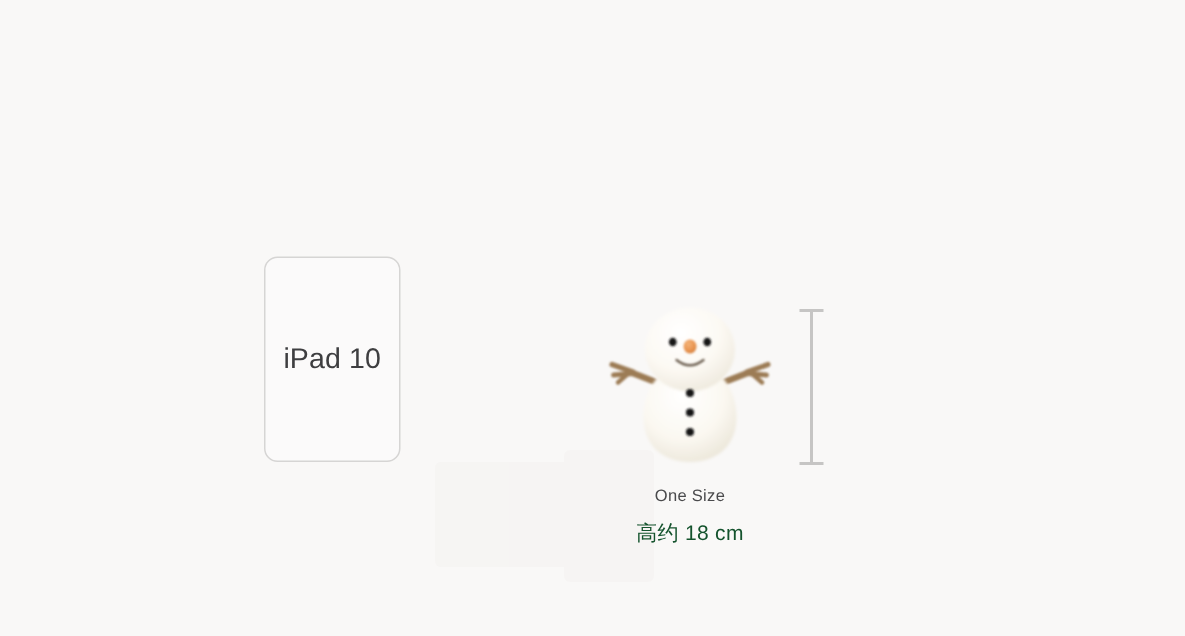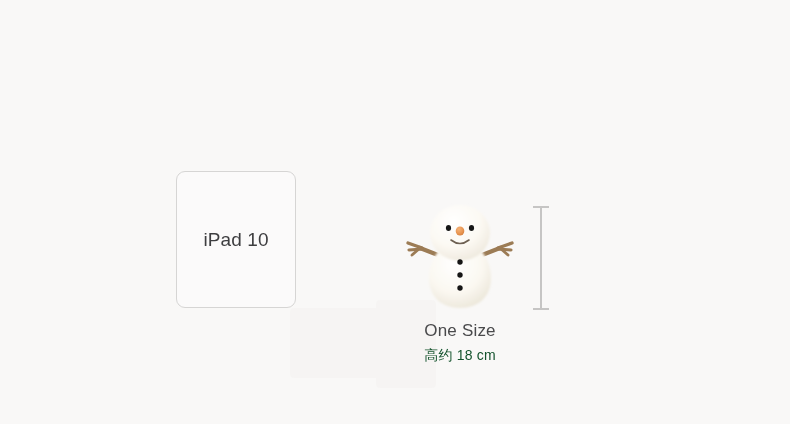--- a/index.html
+++ b/index.html
@@ -38,21 +38,21 @@
     border-radius: 4px;
   }
   .wm-a { left: 0; top: 8px; width: 90px; height: 70px; }
   .wm-b { left: 86px; top: 0px; width: 60px; height: 88px; }
 
   
   .ipad-frame {
     position: absolute;
     left: 176px;
     top: 171px;
-    width: 120px;
+    width: 91px;
     height: 137px;
     border: 1.4px solid #d6d5d4;
     border-radius: 9px;
     background: #fbfafa;
     box-sizing: border-box;
   }
   .ipad-label {
     position: absolute;
     left: 0;
     top: 0;
@@ -105,21 +105,21 @@
 
   
   .caption {
     position: absolute;
     left: 396px;
     top: 320px;
     width: 128px;
     text-align: center;
   }
   .caption .size-title {
-    font-size: 17px;
+    font-size: 11px;
     color: #4a4a4c;
     letter-spacing: 0.2px;
     line-height: 22px;
     white-space: nowrap;
   }
   .caption .size-sub {
     font-size: 14px;
     color: #14532d;
     letter-spacing: 0.2px;
     line-height: 20px;

